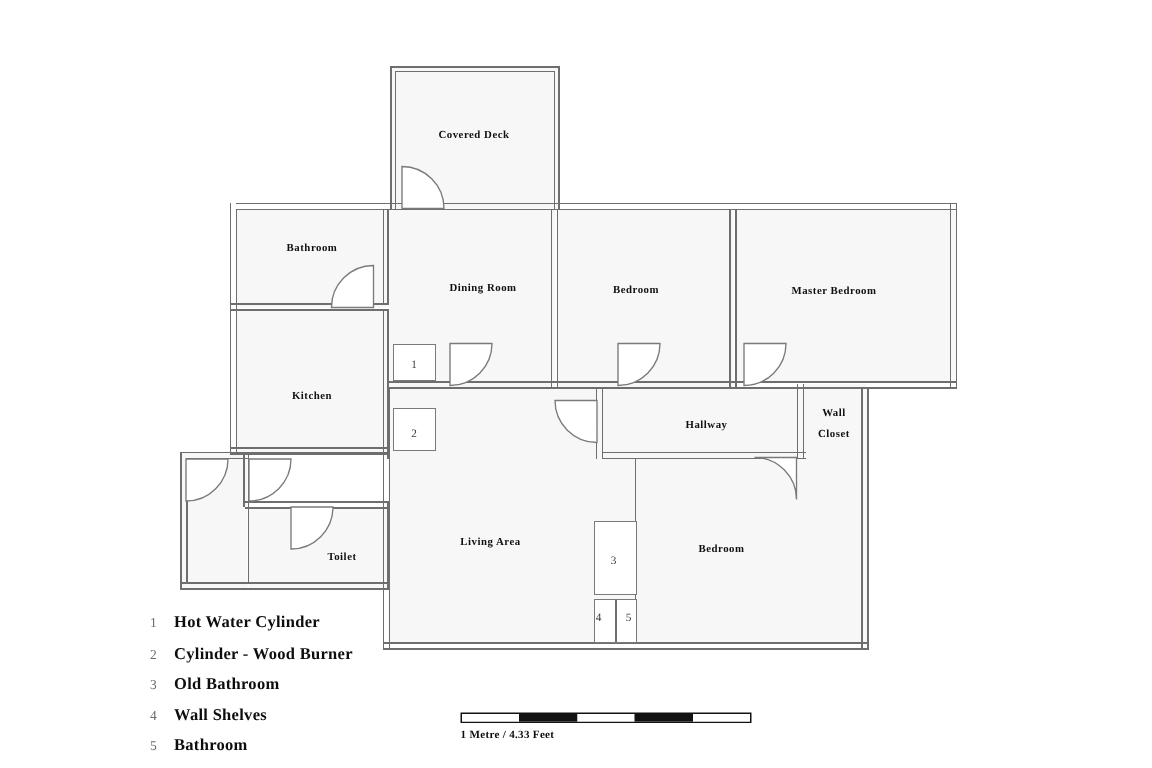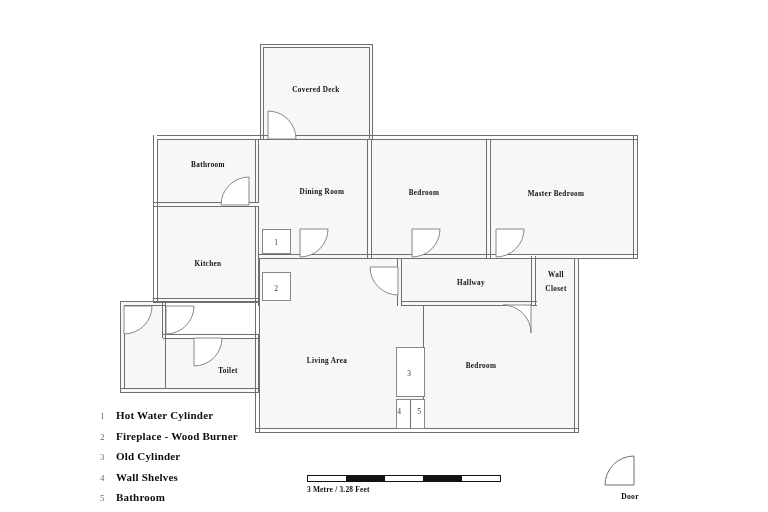--- a/index.html
+++ b/index.html
@@ -299,47 +299,41 @@
     </g>
   </svg>
 
   <div class="legend">
     <div class="legend-row">
       <span class="legend-num">1</span>
       <span class="legend-text">Hot Water Cylinder</span>
     </div>
     <div class="legend-row">
       <span class="legend-num">2</span>
-      <span class="legend-text">Fireplace - Wood Burner</span>
+      <span class="legend-text">Cylinder - Wood Burner</span>
     </div>
     <div class="legend-row">
       <span class="legend-num">3</span>
-      <span class="legend-text">Old Cylinder</span>
+      <span class="legend-text">Old Bathroom</span>
     </div>
     <div class="legend-row">
       <span class="legend-num">4</span>
       <span class="legend-text">Wall Shelves</span>
     </div>
     <div class="legend-row">
       <span class="legend-num">5</span>
       <span class="legend-text">Bathroom</span>
     </div>
   </div>
 
   <div class="scalebar-wrap">
     <div class="scalebar">
       <div class="scaleseg white"></div>
       <div class="scaleseg black"></div>
       <div class="scaleseg white"></div>
       <div class="scaleseg black"></div>
       <div class="scaleseg white"></div>
     </div>
-    <div class="scale-label">3 Metre / 3.28 Feet</div>
+    <div class="scale-label">1 Metre / 4.33 Feet</div>
   </div>
 
-  <div class="doorkey">
-    <svg width="40" height="38" viewBox="0 0 40 38">
-      <path d="M 34 4 L 34 33 L 5 33 A 29 29 0 0 1 34 4 Z" fill="#ffffff" stroke="#6e6e6e" stroke-width="1"></path>
-    </svg>
-    <div class="doorkey-label">Door</div>
-  </div>
 
 </div>
 
 </body></html>

